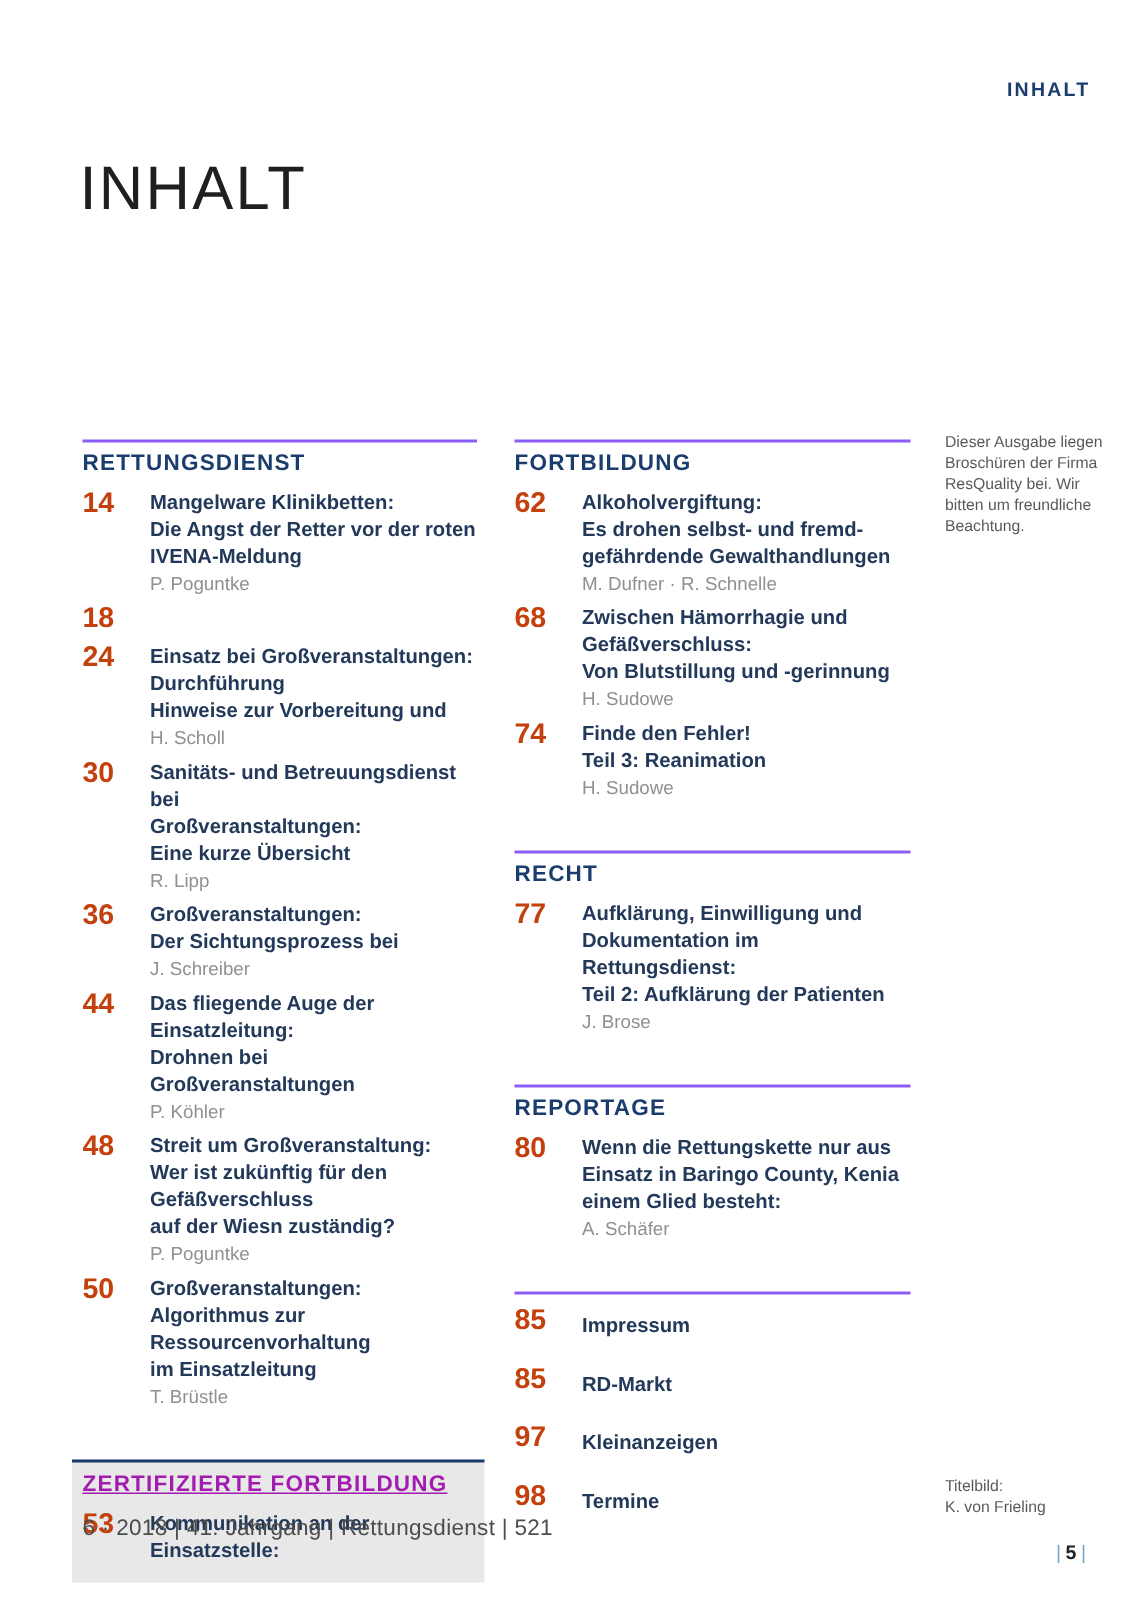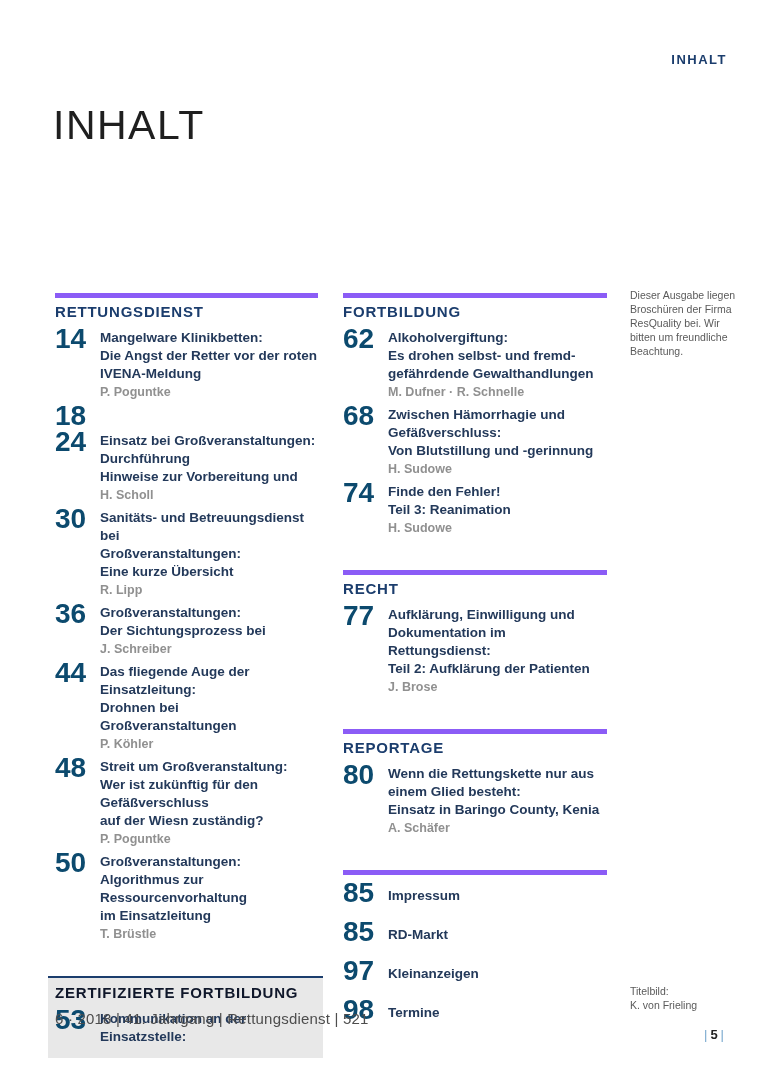--- a/index.html
+++ b/index.html
@@ -27,54 +27,53 @@
     left: 53px;
     font-size: 41px;
     font-weight: 300;
     letter-spacing: 1.5px;
     color: #1f1f1f;
   }
   .col { position: absolute; top: 293px; }
   .col-left  { left: 55px;  width: 263px; }
   .col-right { left: 343px; width: 264px; }
 
-  .toc-section { border-top: 5px solid #8b5cf6; padding-top: 5px; }
+  .toc-section { border-top: 2px solid #8b5cf6; padding-top: 5px; }
   .col .toc-section + .toc-section { margin-top: 34px; }
 
   .section-heading {
     font-size: 15px;
     font-weight: 700;
     letter-spacing: 0.8px;
     color: #1b3d6d;
     margin-bottom: 9px;
   }
-  .section-heading.red { color: #0f172a; }
+  .section-heading.red { color: #a21caf; text-decoration: underline; }
 
   .entry { display: flex; margin-bottom: 6px; }
   .entry-num {
     flex: 0 0 45px;
     width: 45px;
-    font-size: 28px;
+    font-size: 19px;
     line-height: 20px;
     font-weight: 700;
-    color: #0c4a6e;
+    color: #c2410c;
   }
   .entry-body { flex: 1 1 auto; }
   .title-line {
     font-size: 13.5px;
     line-height: 18px;
     font-weight: 700;
     color: #23395a;
   }
   .entry-authors {
     font-size: 12.5px;
     line-height: 16px;
     margin-top: 1px;
     color: #909090;
-    font-weight: bold;
   }
 
   .toc-section.boxed {
     margin-top: 8px;
     margin-left: -7px;
     margin-right: -5px;
     padding: 6px 8px 12px 7px;
     background: #e8e8e8;
     border-top: 2px solid #1b3d6d;
   }
@@ -273,22 +272,22 @@
           </div>
         </div>
       </section>
       <section class="toc-section">
         <h2 class="section-heading">REPORTAGE</h2>
         <div class="entry">
           <div class="entry-num">80</div>
           <div class="entry-body">
             <div class="entry-title">
               <div class="title-line">Wenn die Rettungskette nur aus</div>
+              <div class="title-line">Einsatz in Baringo County, Kenia</div>
               <div class="title-line">einem Glied besteht:</div>
-              <div class="title-line">Einsatz in Baringo County, Kenia</div>
             </div>
             <div class="entry-authors">A. Schäfer</div>
           </div>
         </div>
       </section>
       <section class="toc-section simple">
         <div class="entry">
           <div class="entry-num">85</div>
           <div class="entry-body">
             <div class="entry-title">

